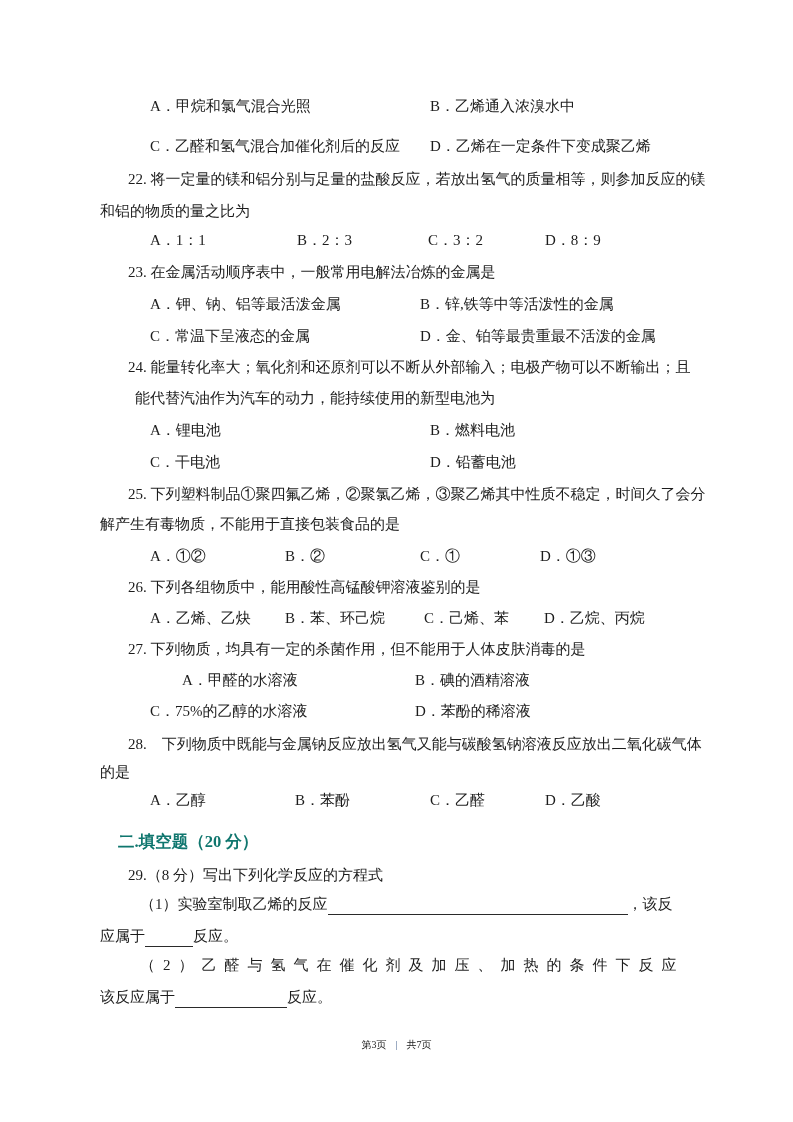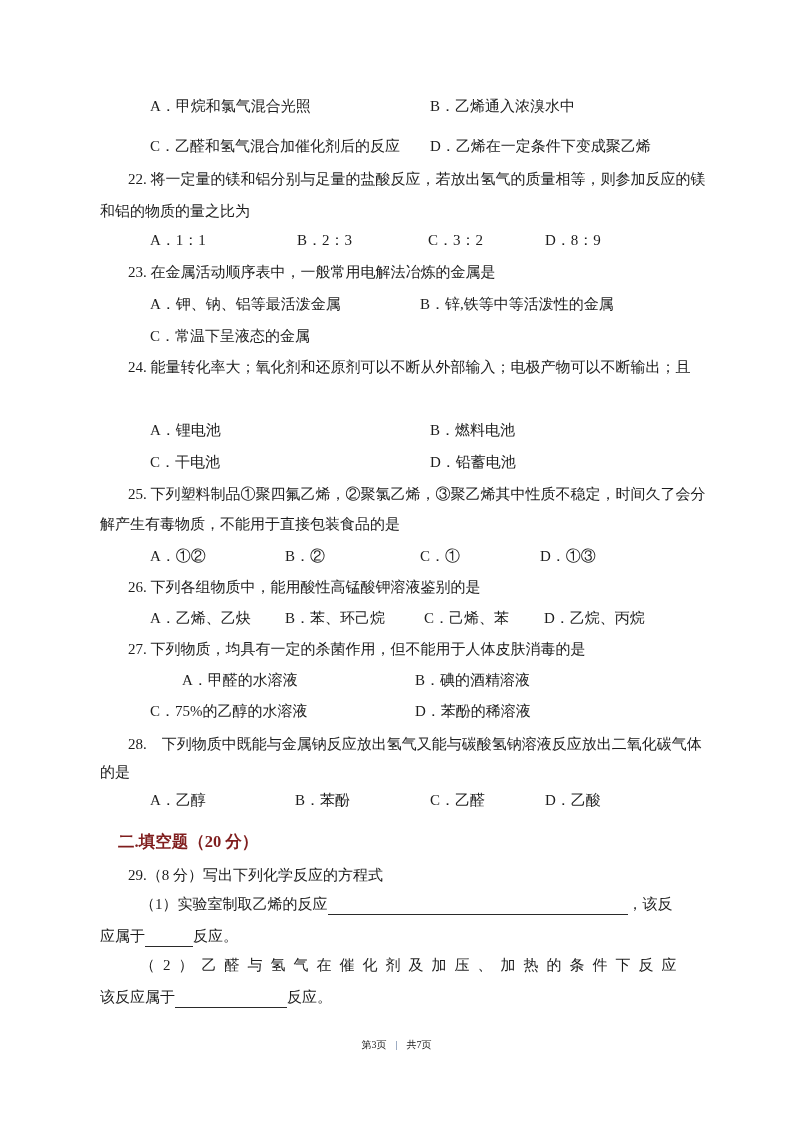--- a/index.html
+++ b/index.html
@@ -15,21 +15,21 @@
   }
   .ln {
     position:absolute;
     line-height:22px;
     height:22px;
     white-space:nowrap;
   }
   .section-header {
     font-weight:bold;
     font-size:16.5px;
-    color:#7f1d1d;
+    color:#0f766e;
   }
   .blank {
     display:inline-block;
     border-bottom:1px solid #2a2a2a;
     height:15px;
     vertical-align:bottom;
   }
   .blank-long   { width:300px; }
   .blank-short  { width:48px; }
   .blank-medium { width:112px; }
@@ -62,22 +62,24 @@
   <div class="ln" style="top:200px; left:100px;">和铝的物质的量之比为</div>
   <div class="ln" style="top:229px; left:150px;">A．1：1</div>
   <div class="ln" style="top:229px; left:297px;">B．2：3</div>
   <div class="ln" style="top:229px; left:428px;">C．3：2</div>
   <div class="ln" style="top:229px; left:545px;">D．8：9</div>
 
   <div class="ln" style="top:261px; left:128px;">23. 在金属活动顺序表中，一般常用电解法冶炼的金属是</div>
   <div class="ln" style="top:293px; left:150px;">A．钾、钠、铝等最活泼金属</div>
   <div class="ln" style="top:293px; left:420px;">B．锌,铁等中等活泼性的金属</div>
   <div class="ln" style="top:325px; left:150px;">C．常温下呈液态的金属</div>
+  <div class="ln" style="top:325px; left:420px;">D．金、铂等最贵重最不活泼的金属</div>
 
   <div class="ln" style="top:356px; left:128px;">24. 能量转化率大；氧化剂和还原剂可以不断从外部输入；电极产物可以不断输出；且</div>
+  <div class="ln" style="top:387px; left:135px;">能代替汽油作为汽车的动力，能持续使用的新型电池为</div>
   <div class="ln" style="top:419px; left:150px;">A．锂电池</div>
   <div class="ln" style="top:419px; left:430px;">B．燃料电池</div>
   <div class="ln" style="top:451px; left:150px;">C．干电池</div>
   <div class="ln" style="top:451px; left:430px;">D．铅蓄电池</div>
 
   <div class="ln" style="top:483px; left:128px;text-align:center;">25. 下列塑料制品①聚四氟乙烯，②聚氯乙烯，③聚乙烯其中性质不稳定，时间久了会分</div>
   <div class="ln" style="top:513px; left:100px;">解产生有毒物质，不能用于直接包装食品的是</div>
   <div class="ln" style="top:545px; left:150px;">A．①②</div>
   <div class="ln" style="top:545px; left:285px;">B．②</div>
   <div class="ln" style="top:545px; left:420px;">C．①</div>

